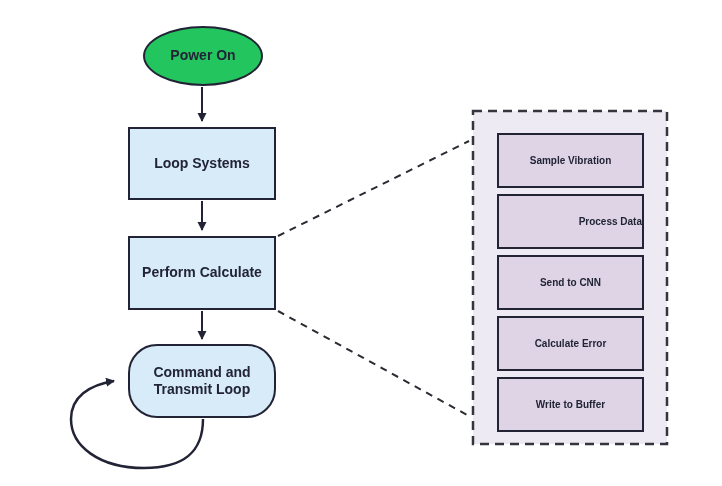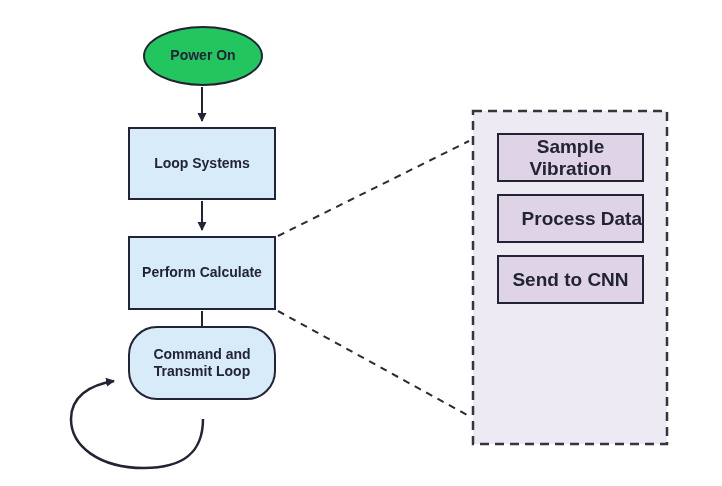--- a/index.html
+++ b/index.html
@@ -37,37 +37,37 @@
     z-index: 2;
   }
   .node-start {
     left: 143px; top: 26px;
     width: 120px; height: 60px;
     border-radius: 50%;
     background: #22c55e;
   }
   .node-check    { left: 128px; top: 127px; width: 148px; height: 73px; }
   .node-infer    { left: 128px; top: 236px; width: 148px; height: 74px; }
-  .node-command  { left: 128px; top: 326px; width: 148px; height: 74px; border-radius: 29px; }
+  .node-command  { left: 128px; top: 344px; width: 148px; height: 74px; border-radius: 29px; }
   .node-command .label { display: inline-block; width: 112px; }
   .sub-item {
     position: absolute;
     box-sizing: border-box;
     left: 497px;
     width: 147px;
-    height: 49px;
+    height: 55px;
     background: #ded4e6;
     border: 2px solid #222436;
     display: flex;
     align-items: center;
     justify-content: center;
     text-align: center;
     color: #222436;
     font-weight: 700;
-    font-size: 19px;
+    font-size: 10px;
     z-index: 2;
   }
   .sub-item-1 { top: 133px; }
   .sub-item-2 { top: 194px; justify-content: flex-end; }
   .sub-item-3 { top: 255px; }
   .sub-item-4 { top: 316px; }
   .sub-item-5 { top: 377px; }
 </style>
 </head>
 <body>
@@ -111,14 +111,20 @@
 
   <div class="sub-item sub-item-1">
     <span class="label">Sample Vibration</span>
   </div>
   <div class="sub-item sub-item-2">
     <span class="label">Process Data</span>
   </div>
   <div class="sub-item sub-item-3">
     <span class="label">Send to CNN</span>
   </div>
+  <div class="sub-item sub-item-4">
+    <span class="label">Calculate Error</span>
+  </div>
+  <div class="sub-item sub-item-5">
+    <span class="label">Write to Buffer</span>
+  </div>
 
 </div>
 
 </body></html>

